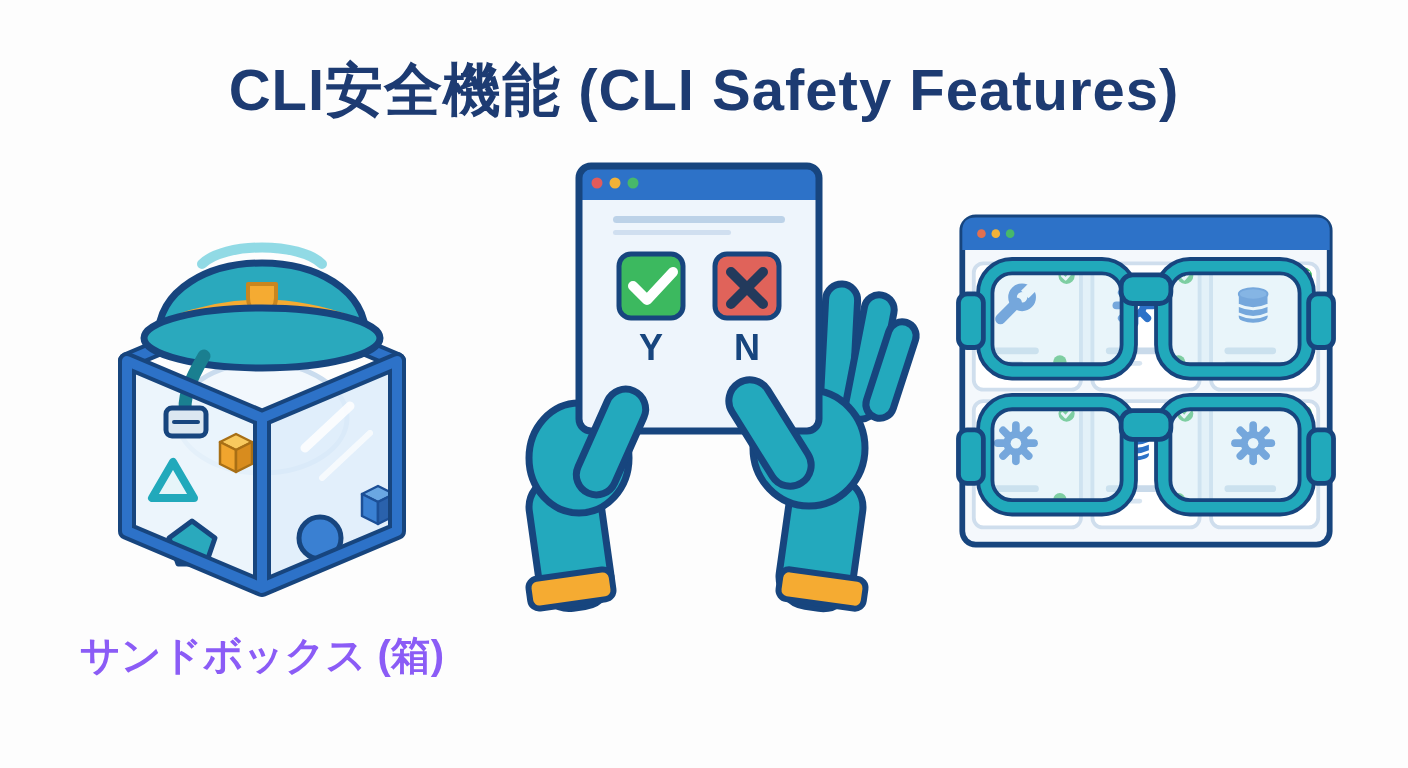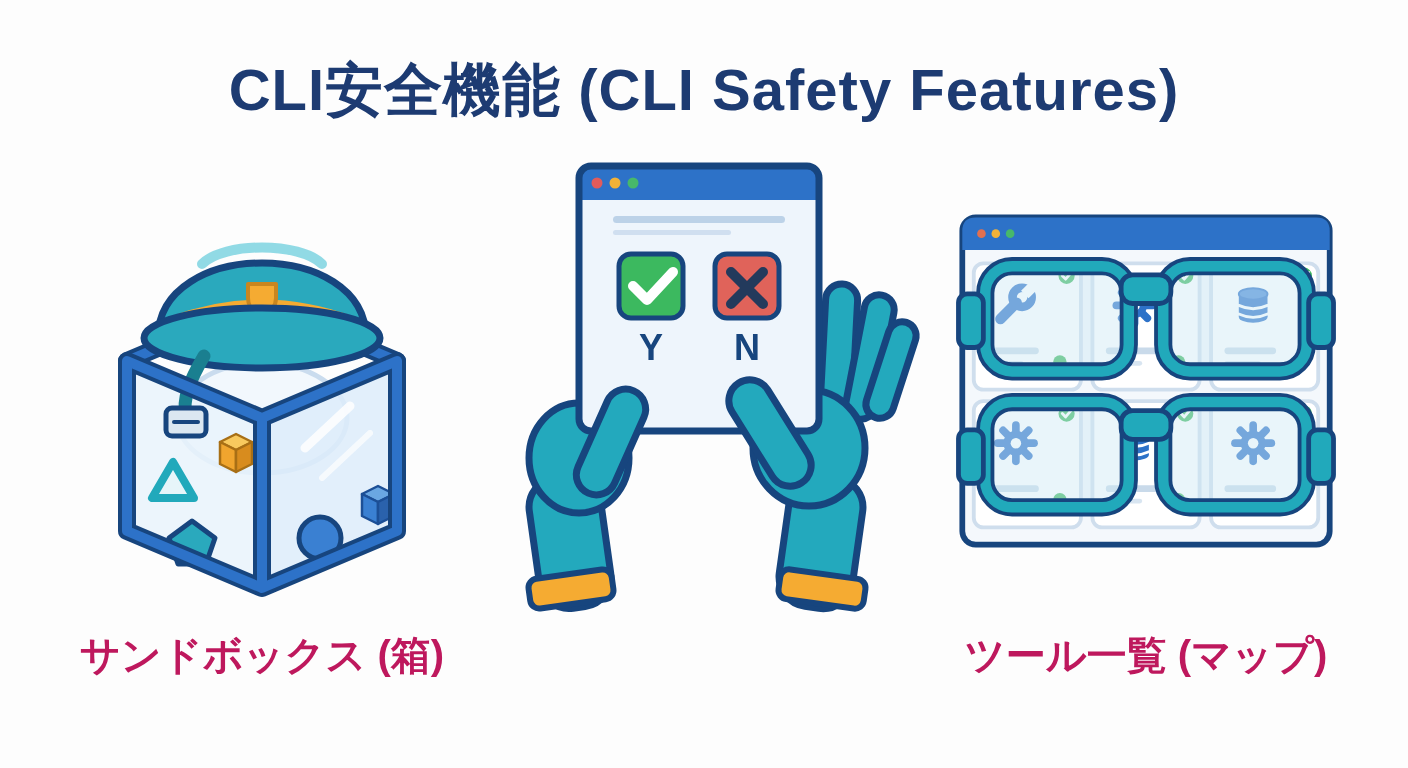--- a/index.html
+++ b/index.html
@@ -16,21 +16,21 @@
     color:#1d3b72;letter-spacing:1px;
   }
   .row{
     display:flex;justify-content:space-between;align-items:flex-start;
     padding:8px 46px 0 46px;
   }
   .feature{width:432px;display:flex;flex-direction:column;align-items:center;margin:0;}
   .illustration{height:486px;display:flex;align-items:center;justify-content:center;}
   .caption{
     margin-top:4px;text-align:center;
-    font-size:40px;font-weight:bold;color:#be185d;
+    font-size:40px;font-weight:bold;color:#8b5cf6;
     white-space:nowrap;
   }
   svg text{font-family:"Liberation Sans","DejaVu Sans",sans-serif;font-weight:bold;}
 </style>
 </head>
 <body>
 
 <div class="canvas">
 
   <h1 class="page-title">CLI安全機能 (CLI Safety Features)</h1>
@@ -255,17 +255,16 @@
               <rect x="292" y="308" width="38" height="5" rx="2.5" fill="#d8e5f1"></rect>
               <circle cx="368" cy="309" r="7" fill="#3cb95f"></circle>
               <use href="#check" xlink:href="#check" transform="translate(375,219)"></use>
             </g>
           </g>
 
           <use href="#goggle" xlink:href="#goggle" transform="translate(210,120)"></use>
           <use href="#goggle" xlink:href="#goggle" transform="translate(210,262)"></use>
         </svg>
       </div>
-      <figcaption class="caption">ツール一覧 (マップ)</figcaption>
     </figure>
 
   </div>
 </div>
 
 </body></html>

